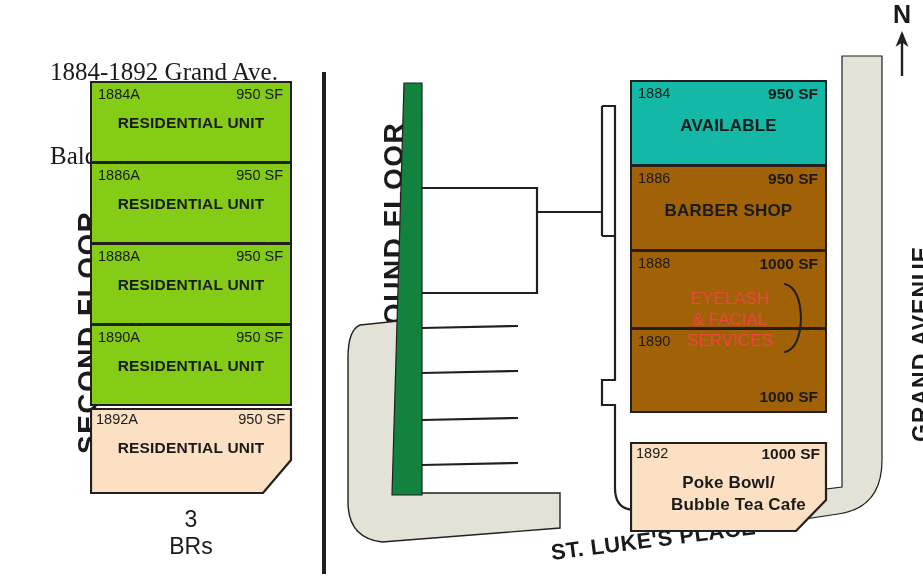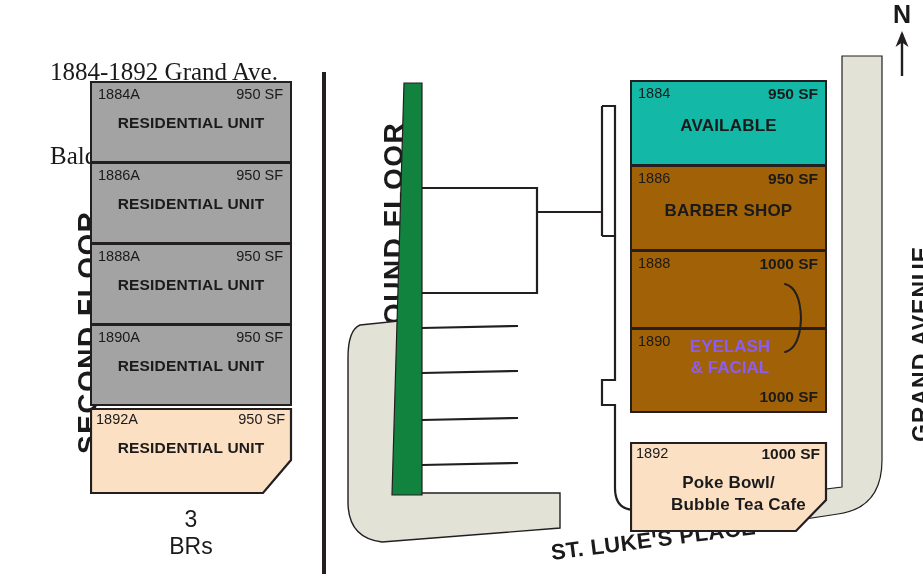--- a/index.html
+++ b/index.html
@@ -119,21 +119,21 @@
   #sf-units {
     position: absolute;
     left: 0;
     top: 0;
     width: 202px;
     height: 412px;
   }
   .unit {
     position: absolute;
     box-sizing: border-box;
-    background: #a3a3a3;
+    background: #84cc16;
     border: 2px solid #231f20;
   }
   .unit-addr {
     position: absolute;
     left: 6px;
     top: 3px;
     font-size: 14.5px;
     color: #1a1a1a;
     letter-spacing: 0px;
   }
@@ -225,25 +225,24 @@
   }
   #gf-unit-1892-shape { position: absolute; left: 0; top: 362px; }
 
   #eyelash-label {
     position: absolute;
     left: 655px;
     top: 288px;
     width: 150px;
     text-align: center;
     font-size: 17px;
-    font-weight: bold;
+    font-weight: normal;
     line-height: 1.24;
-    color: #8b5cf6;
+    color: #ef4444;
     z-index: 6;
-    margin-top: 48px;
   }
   #eyelash-label span { display: block; }
 
   #eyelash-brace {
     position: absolute;
     left: 782px;
     top: 282px;
     z-index: 6;
   }
 
@@ -384,19 +383,20 @@
         <span class="cunit-name" style="top:31px;">Poke Bowl/</span>
         <span class="cunit-name" style="top:53px;margin-left:20px;">Bubble Tea Cafe</span>
       </div>
 
     </div>
   </div>
 
   <div id="eyelash-label">
     <span>EYELASH</span>
     <span>&amp; FACIAL</span>
+    <span>SERVICES</span>
   </div>
 
   <svg id="eyelash-brace" width="26" height="72">
     <path d="M3,2 Q18,6 19,36 Q18,66 3,70" fill="none" stroke="#231f20" stroke-width="2.1" stroke-linecap="round"></path>
   </svg>
 
 </div>
 
 </body></html>

